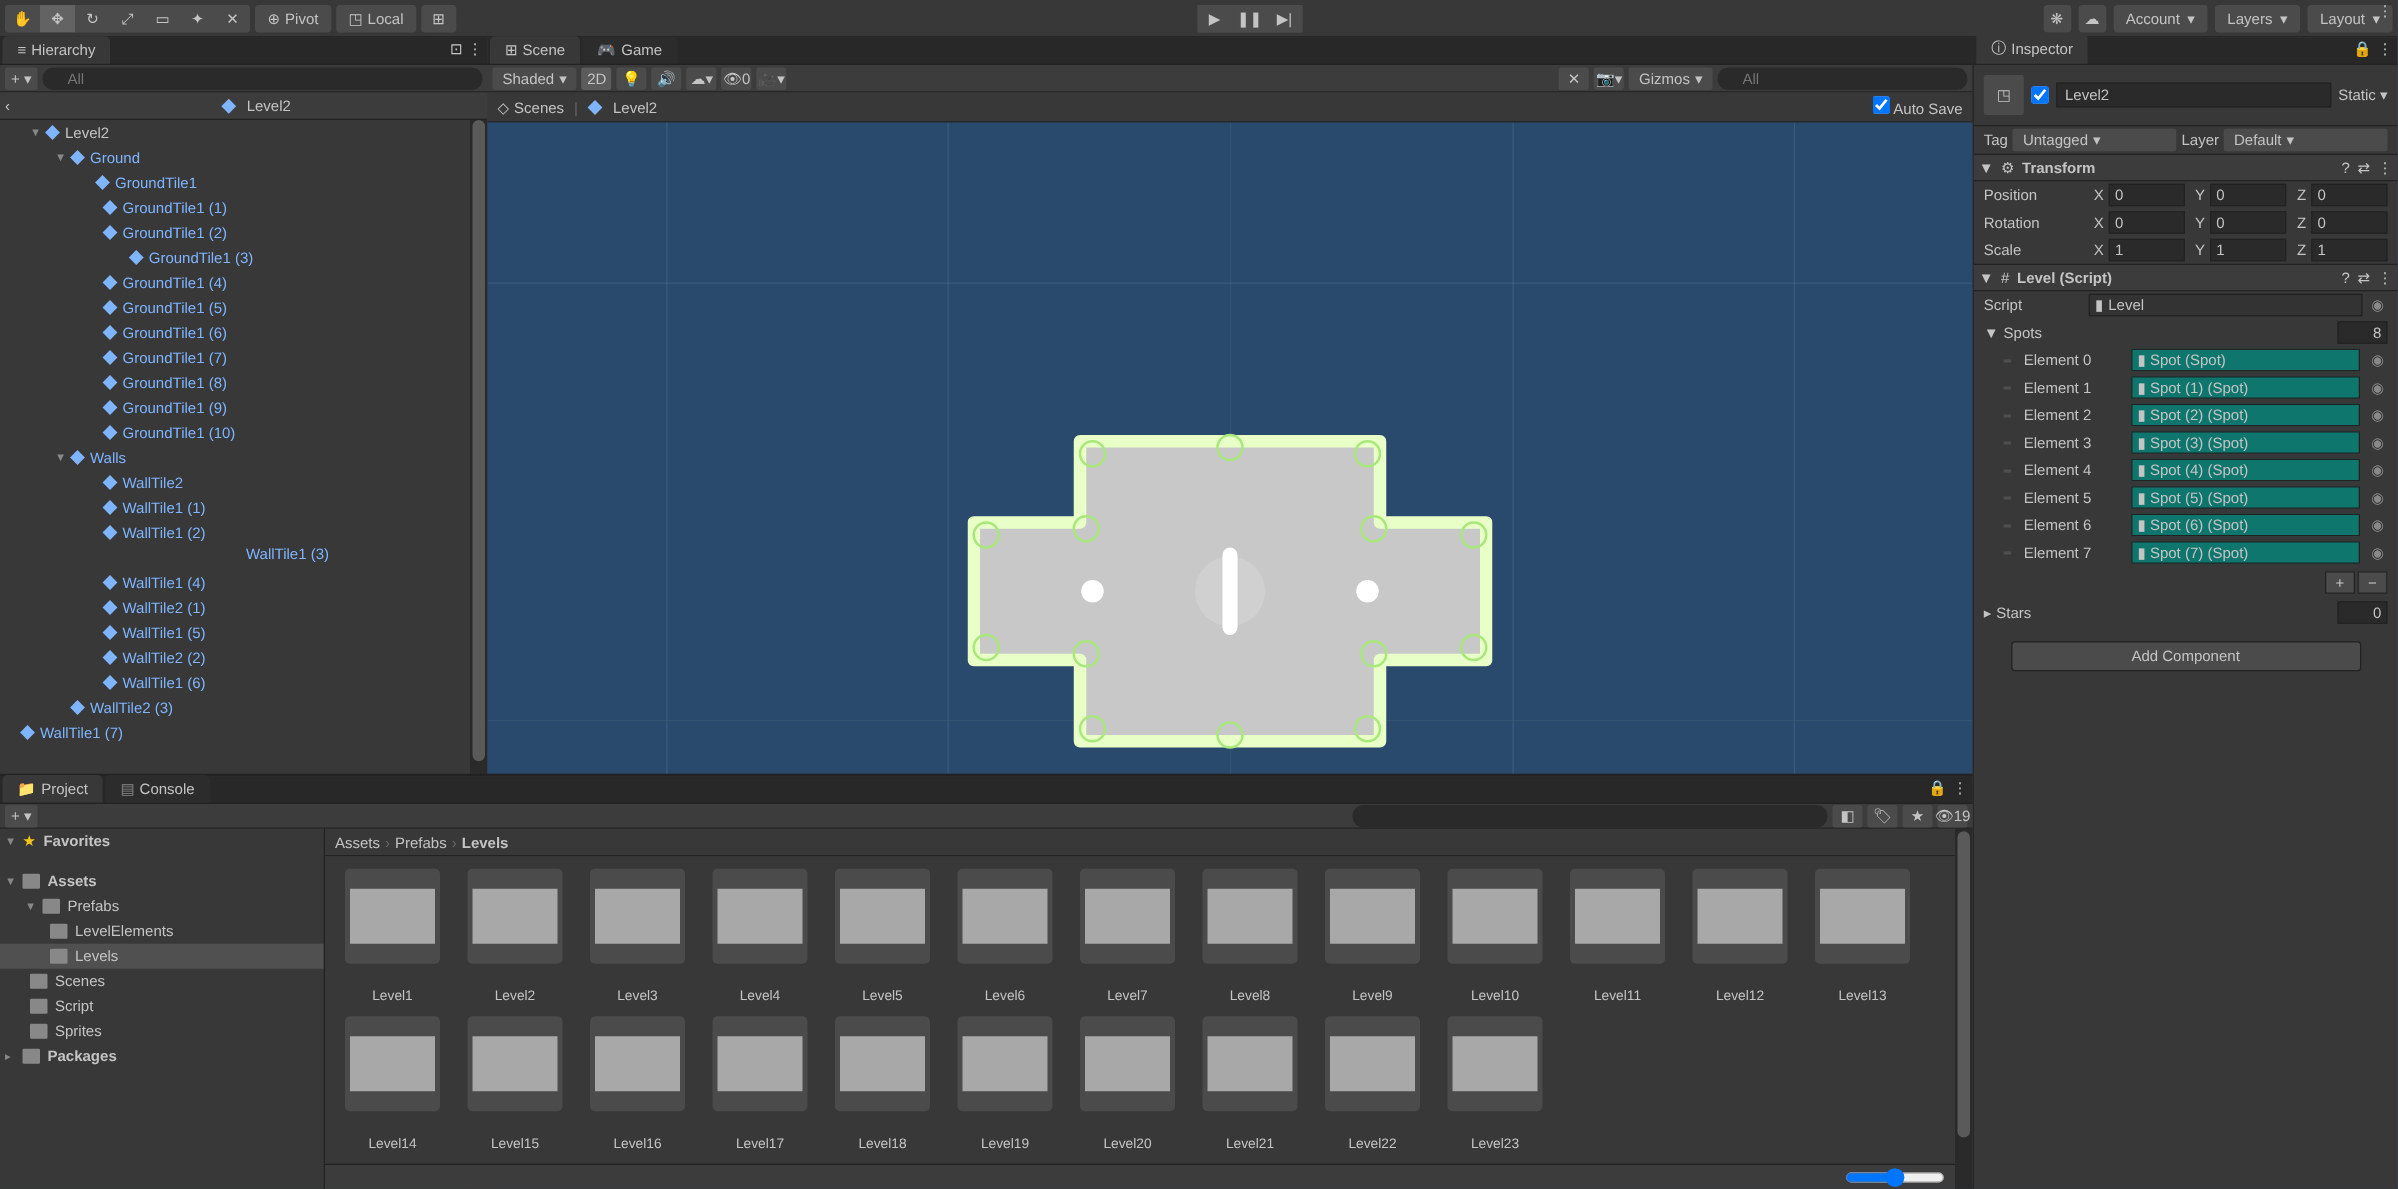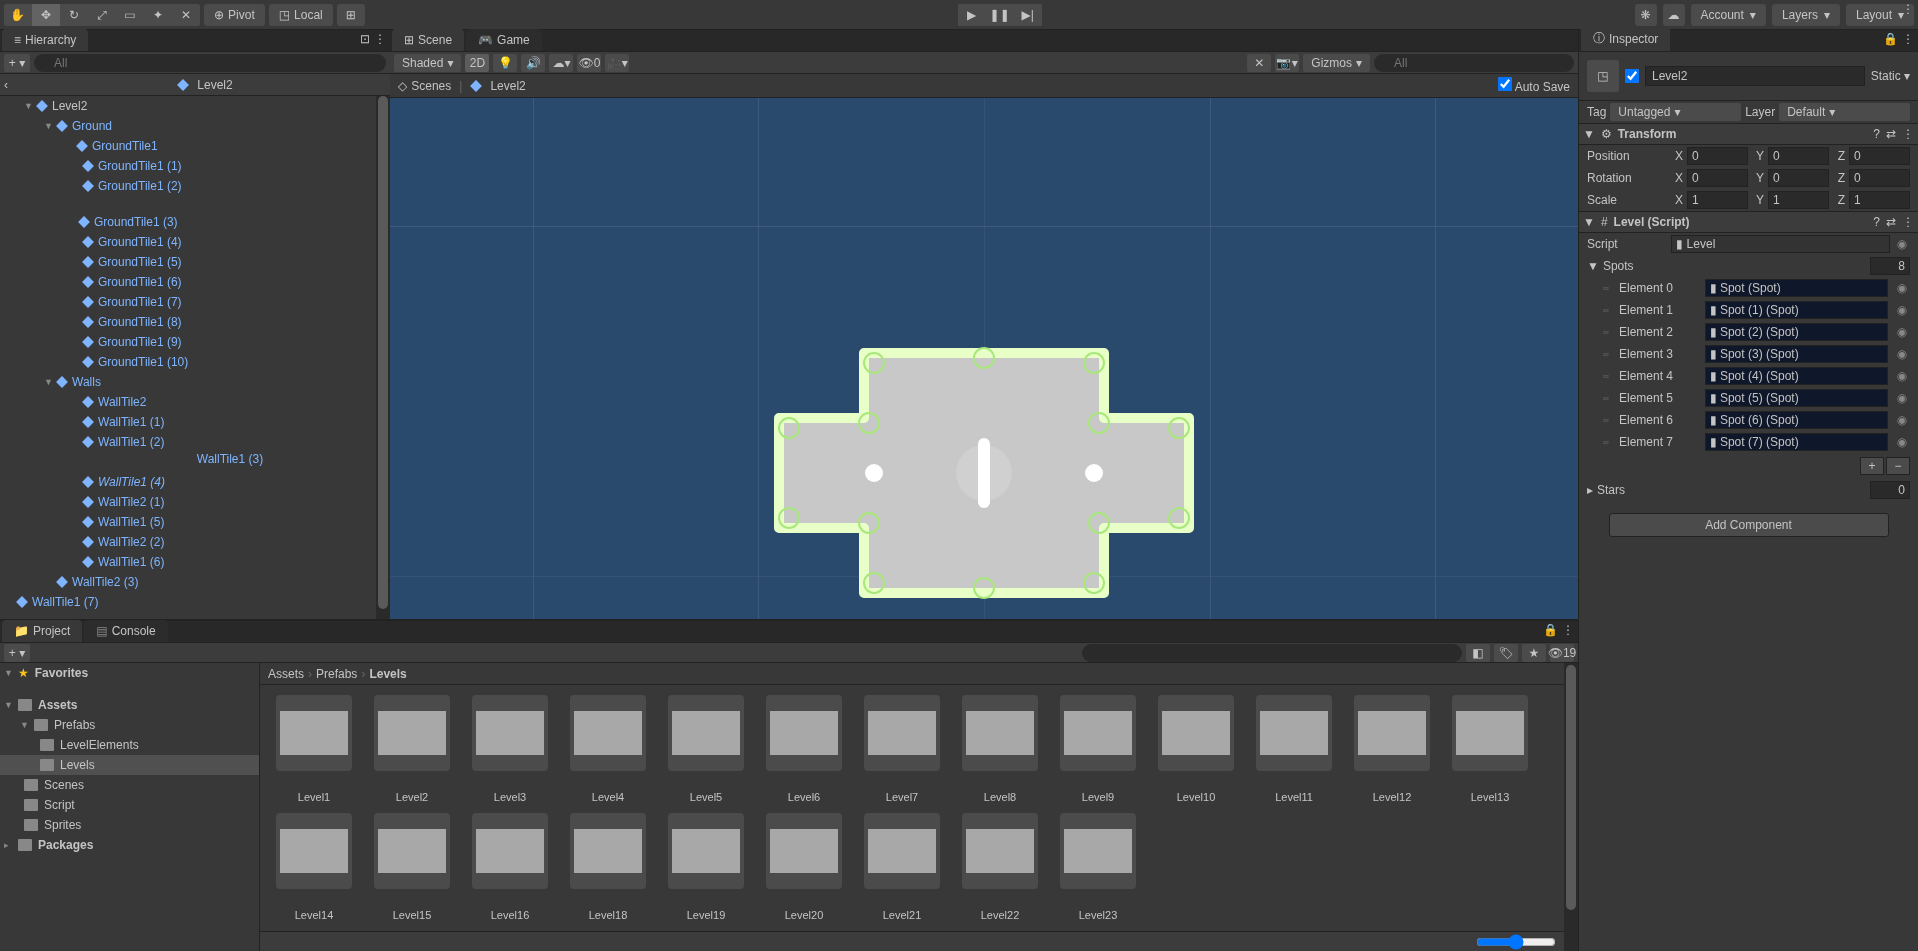--- a/index.html
+++ b/index.html
@@ -85,21 +85,21 @@
 .inspector-row { display: flex; align-items: center; padding: 2px 8px; gap: 4px; }
 .component-header { height: 22px; background: #3c3c3c; display: flex; align-items: center; padding: 0 4px; gap: 6px; border-top: 1px solid #222; border-bottom: 1px solid #222; }
 .component-title { font-weight: bold; flex: 1; }
 .prop-row { display: flex; align-items: center; padding: 2px 8px; gap: 4px; height: 22px; }
 .prop-label { width: 80px; }
 .axis-label { width: 12px; text-align: right; }
 .prop-input { flex: 1; height: 18px; background: #2a2a2a; border: 1px solid #222; padding: 0 4px; color: #c4c4c4; min-width: 30px; }
 .list-item-row { display: flex; align-items: center; padding: 2px 8px 2px 24px; gap: 6px; height: 22px; }
 .list-drag { color: #666; font-size: 8px; width: 10px; }
 .list-label { width: 80px; }
-.object-field { flex: 1; height: 18px; background: #0f172a; border: 1px solid #222; padding: 0 4px; display: flex; align-items: center; gap: 4px; }
+.object-field { flex: 1; height: 18px; background: #0f766e; border: 1px solid #222; padding: 0 4px; display: flex; align-items: center; gap: 4px; }
 .object-target { width: 16px; text-align: center; color: #888; cursor: pointer; }
 .list-footer { display: flex; justify-content: flex-end; padding: 4px 8px; gap: 2px; }
 .list-btn { width: 24px; height: 18px; background: #4b4b4b; border: 1px solid #222; display:flex;align-items:center;justify-content:center; cursor: pointer; }
 .add-component-btn { margin: 12px auto; display: block; width: 280px; height: 24px; background: #4b4b4b; border: 1px solid #222; border-radius: 3px; color: #c4c4c4; cursor: pointer; }
 input[type=checkbox] { width: 14px; height: 14px; }
 </style>
 </head>
 <body>
 
 <div class="top-toolbar">
@@ -176,21 +176,21 @@
             <span class="cube-icon"></span>
             <span class="tree-label">GroundTile1 (1)</span>
             <span class="tree-arrow">›</span>
           </div>
           <div class="tree-item" style="padding-left: 70px;">
             <span class="tree-foldout"></span>
             <span class="cube-icon"></span>
             <span class="tree-label">GroundTile1 (2)</span>
             <span class="tree-arrow">›</span>
           </div>
-          <div class="tree-item" style="padding-left: 66px; margin-top: 16px;">
+          <div class="tree-item" style="padding-left: 91px;">
             <span class="tree-foldout"></span>
             <span class="cube-icon"></span>
             <span class="tree-label">GroundTile1 (3)</span>
             <span class="tree-arrow">›</span>
           </div>
           <div class="tree-item" style="padding-left: 70px;">
             <span class="tree-foldout"></span>
             <span class="cube-icon"></span>
             <span class="tree-label">GroundTile1 (4)</span>
             <span class="tree-arrow">›</span>
@@ -255,21 +255,21 @@
             <span class="cube-icon"></span>
             <span class="tree-label">WallTile1 (2)</span>
             <span class="tree-arrow">›</span>
           </div>
           <div class="tree-item" style="padding-left: 70px; flex-direction: column;">
             <span class="tree-foldout"></span>
             <span class="cube-icon"></span>
             <span class="tree-label">WallTile1 (3)</span>
             <span class="tree-arrow">›</span>
           </div>
-          <div class="tree-item" style="padding-left: 70px; font-style: italic;">
+          <div class="tree-item" style="padding-left: 70px;">
             <span class="tree-foldout"></span>
             <span class="cube-icon"></span>
             <span class="tree-label">WallTile1 (4)</span>
             <span class="tree-arrow">›</span>
           </div>
           <div class="tree-item" style="padding-left: 70px;">
             <span class="tree-foldout"></span>
             <span class="cube-icon"></span>
             <span class="tree-label">WallTile2 (1)</span>
             <span class="tree-arrow">›</span>
@@ -691,20 +691,26 @@
           <div class="asset-item">
             <div class="asset-thumb">
               <div class="level-preview"></div>
             </div>
             <div class="asset-label">Level16</div>
           </div>
           <div class="asset-item">
             <div class="asset-thumb">
               <div class="level-preview"></div>
             </div>
+            <div class="asset-label">Level17</div>
+          </div>
+          <div class="asset-item">
+            <div class="asset-thumb">
+              <div class="level-preview"></div>
+            </div>
             <div class="asset-label">Level18</div>
           </div>
           <div class="asset-item">
             <div class="asset-thumb">
               <div class="level-preview"></div>
             </div>
             <div class="asset-label">Level19</div>
           </div>
           <div class="asset-item">
             <div class="asset-thumb">

